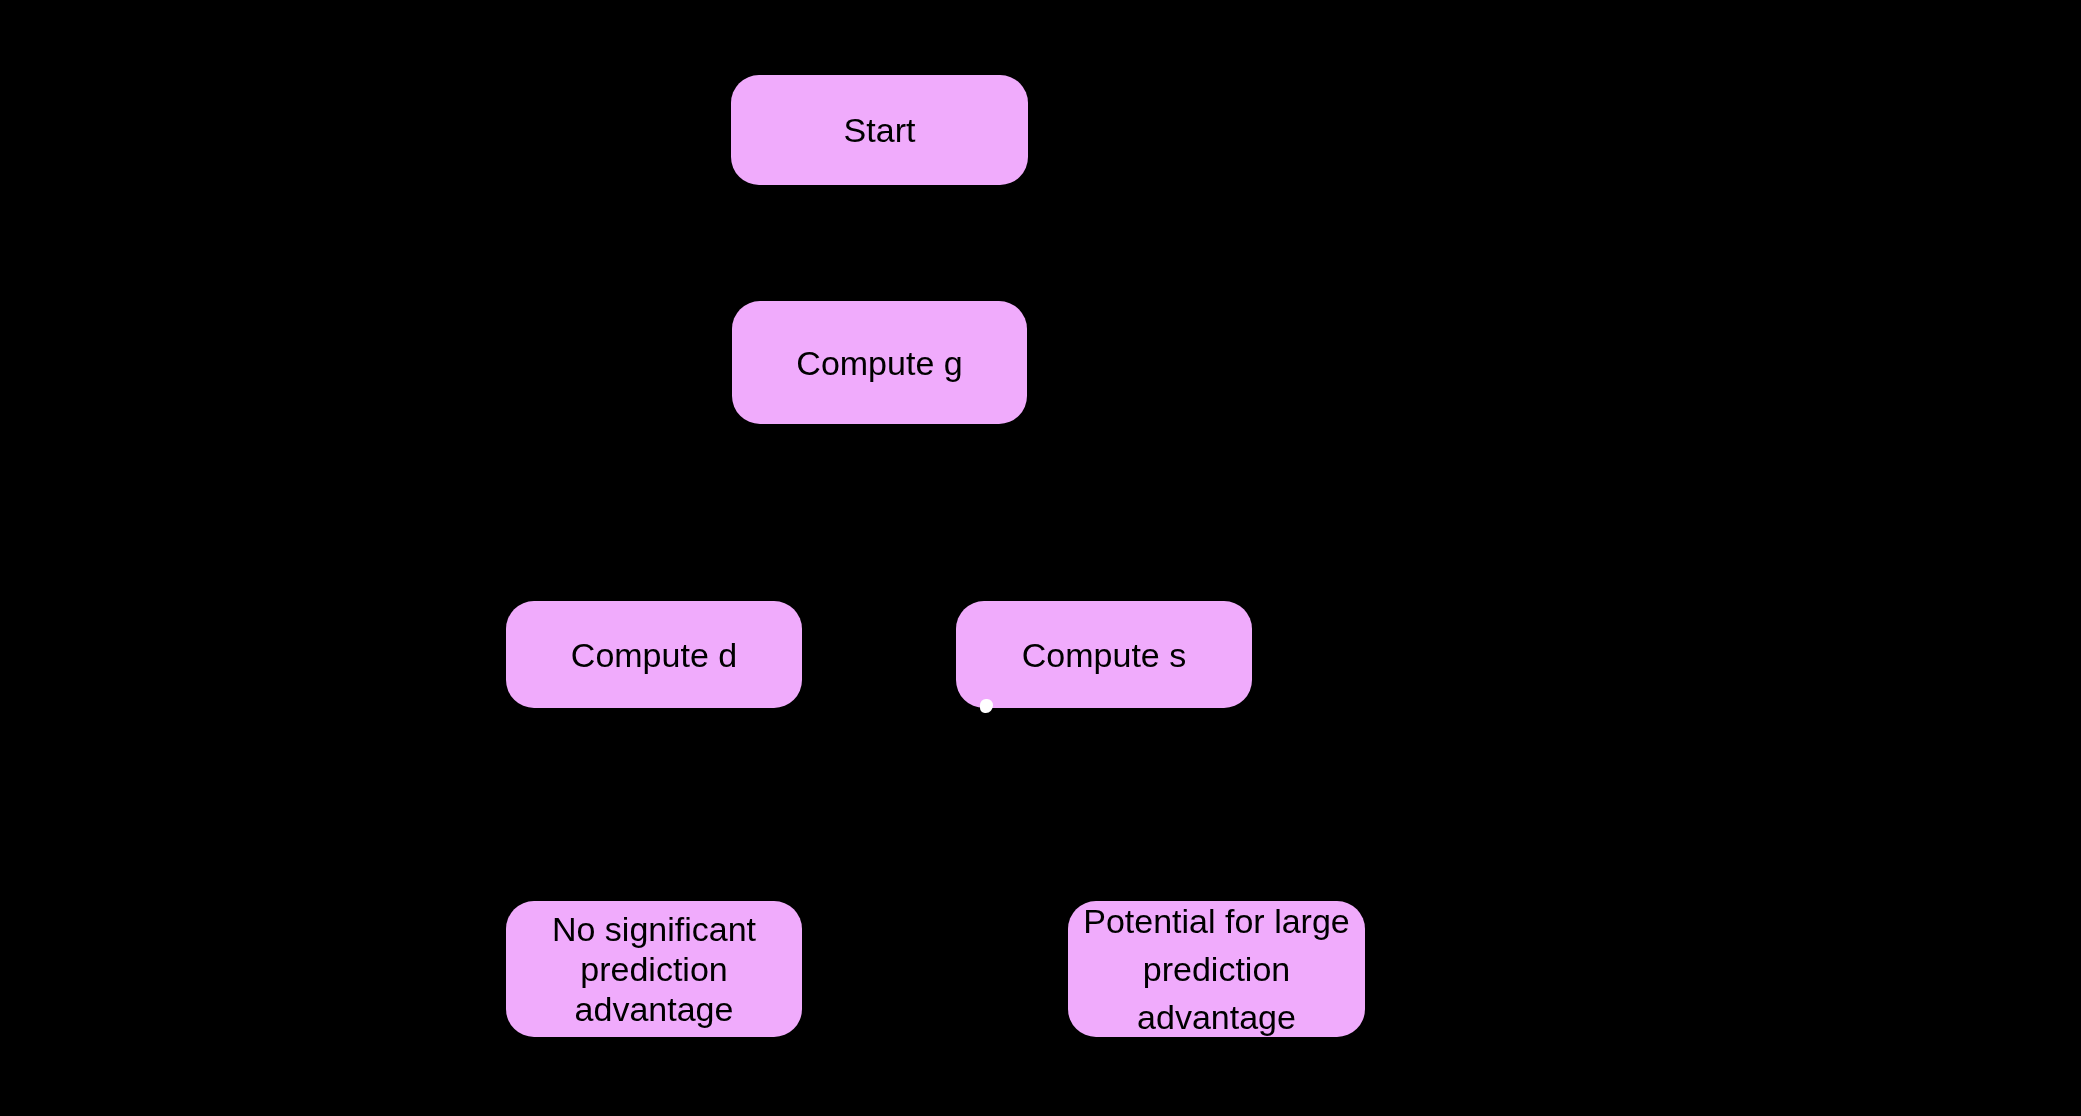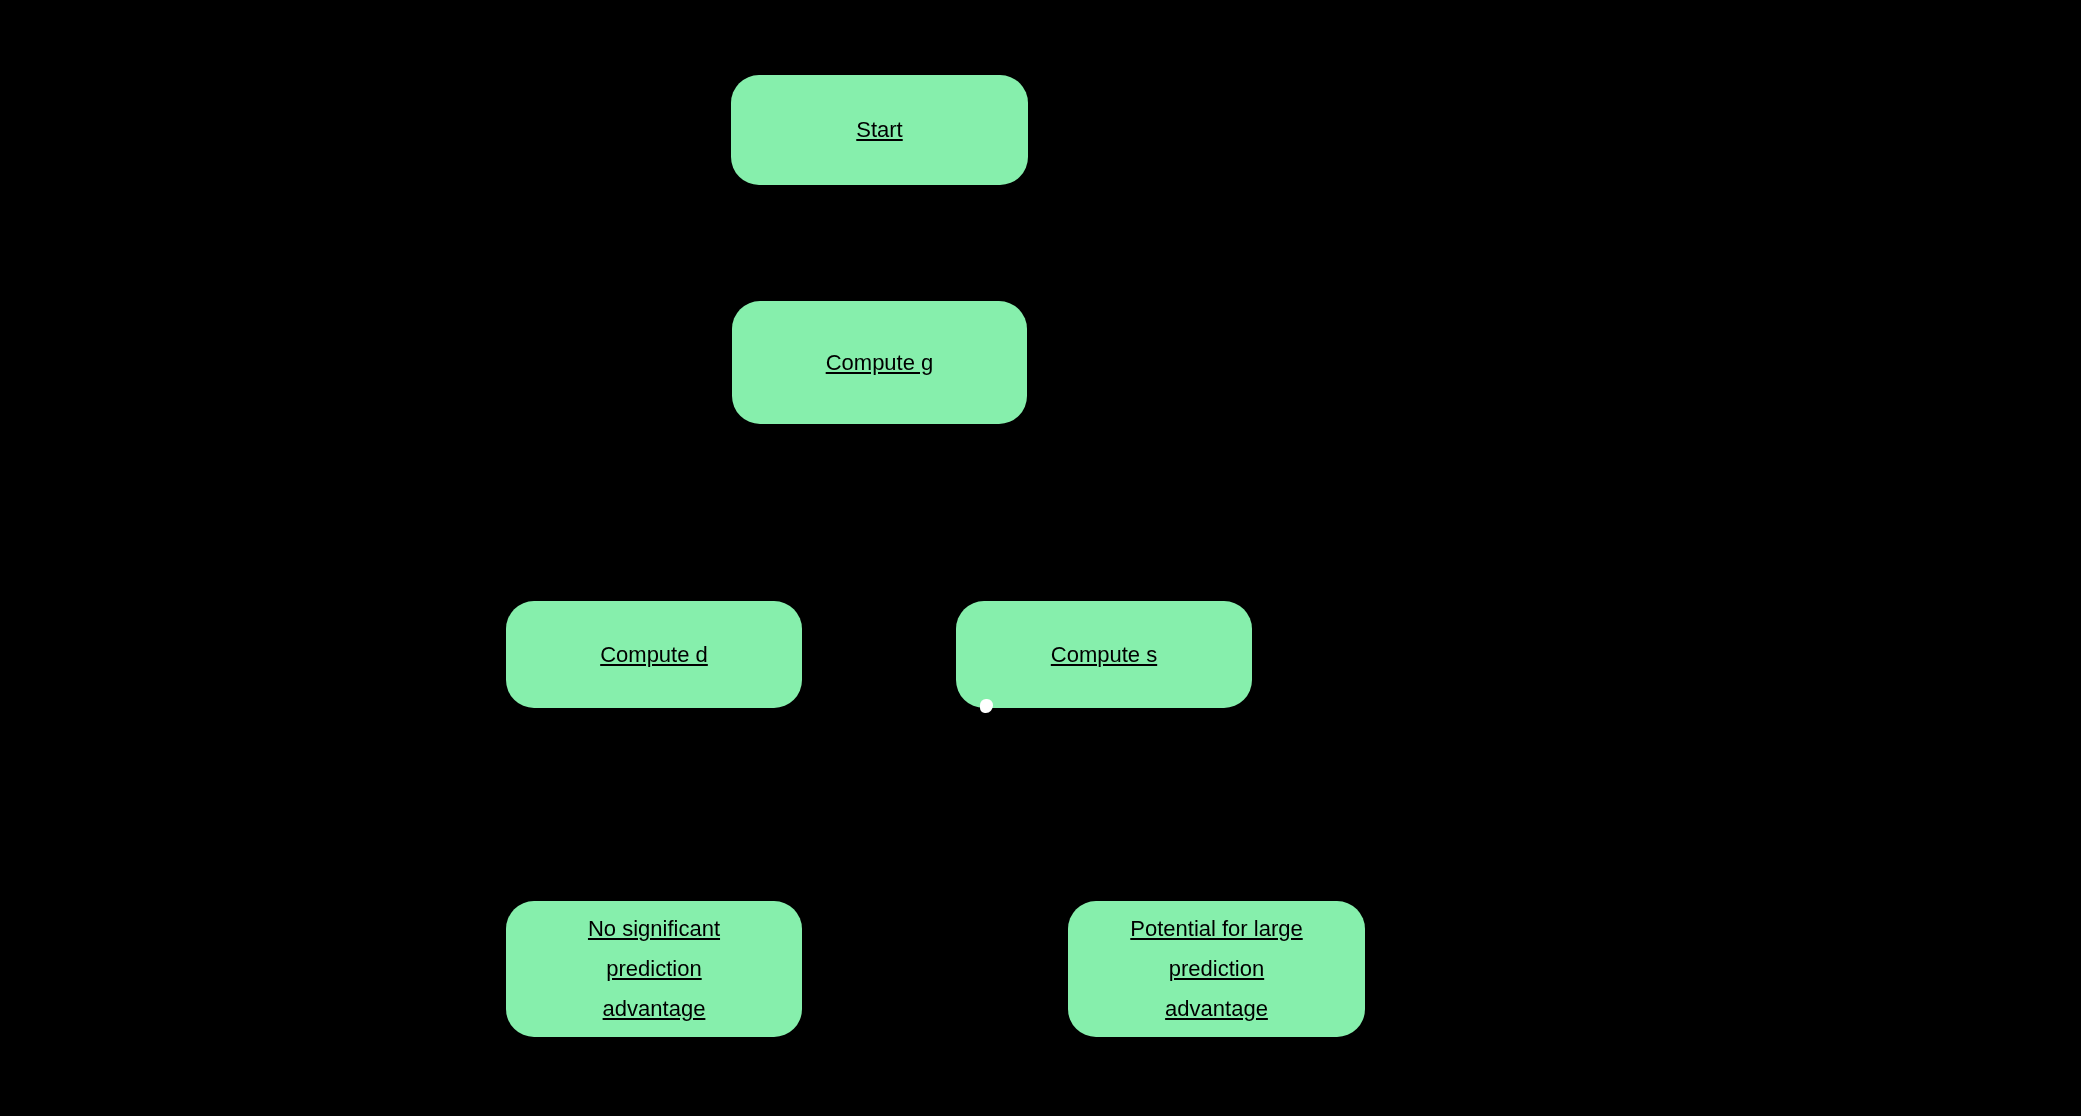--- a/index.html
+++ b/index.html
@@ -10,39 +10,38 @@
   .canvas {
     position: relative;
     width: 2081px;
     height: 1116px;
     background: #000000;
     overflow: hidden;
     font-family: "Liberation Sans", sans-serif;
   }
   .node {
     position: absolute;
-    background: #86efac;
+    background: #f0abfc;
     border-radius: 28px;
     color: #000000;
     display: flex;
     flex-direction: column;
     align-items: center;
     justify-content: center;
     text-align: center;
-    font-size: 22px;
+    font-size: 34px;
     line-height: 40px;
-    text-decoration: underline;
   }
   .node .line { display: block; }
   #node-start              { left: 731px;  top: 75px;  width: 297px; height: 110px; }
   #node-compute-g          { left: 732px;  top: 301px; width: 295px; height: 123px; }
   #node-compute-d          { left: 506px;  top: 601px; width: 296px; height: 107px; }
   #node-compute-s          { left: 956px;  top: 601px; width: 296px; height: 107px; }
   #node-no-advantage       { left: 506px;  top: 901px; width: 296px; height: 136px; }
-  #node-potential-advantage{ left: 1068px; top: 901px; width: 297px; height: 136px; }
+  #node-potential-advantage{ left: 1068px; top: 901px; width: 297px; height: 136px; justify-content: space-between; }
   .artifact-dot {
     position: absolute;
     left: 980px;
     top: 699px;
     width: 13px;
     height: 14px;
     background: #ffffff;
     border-radius: 50% 50% 60% 40%;
   }
 </style>

